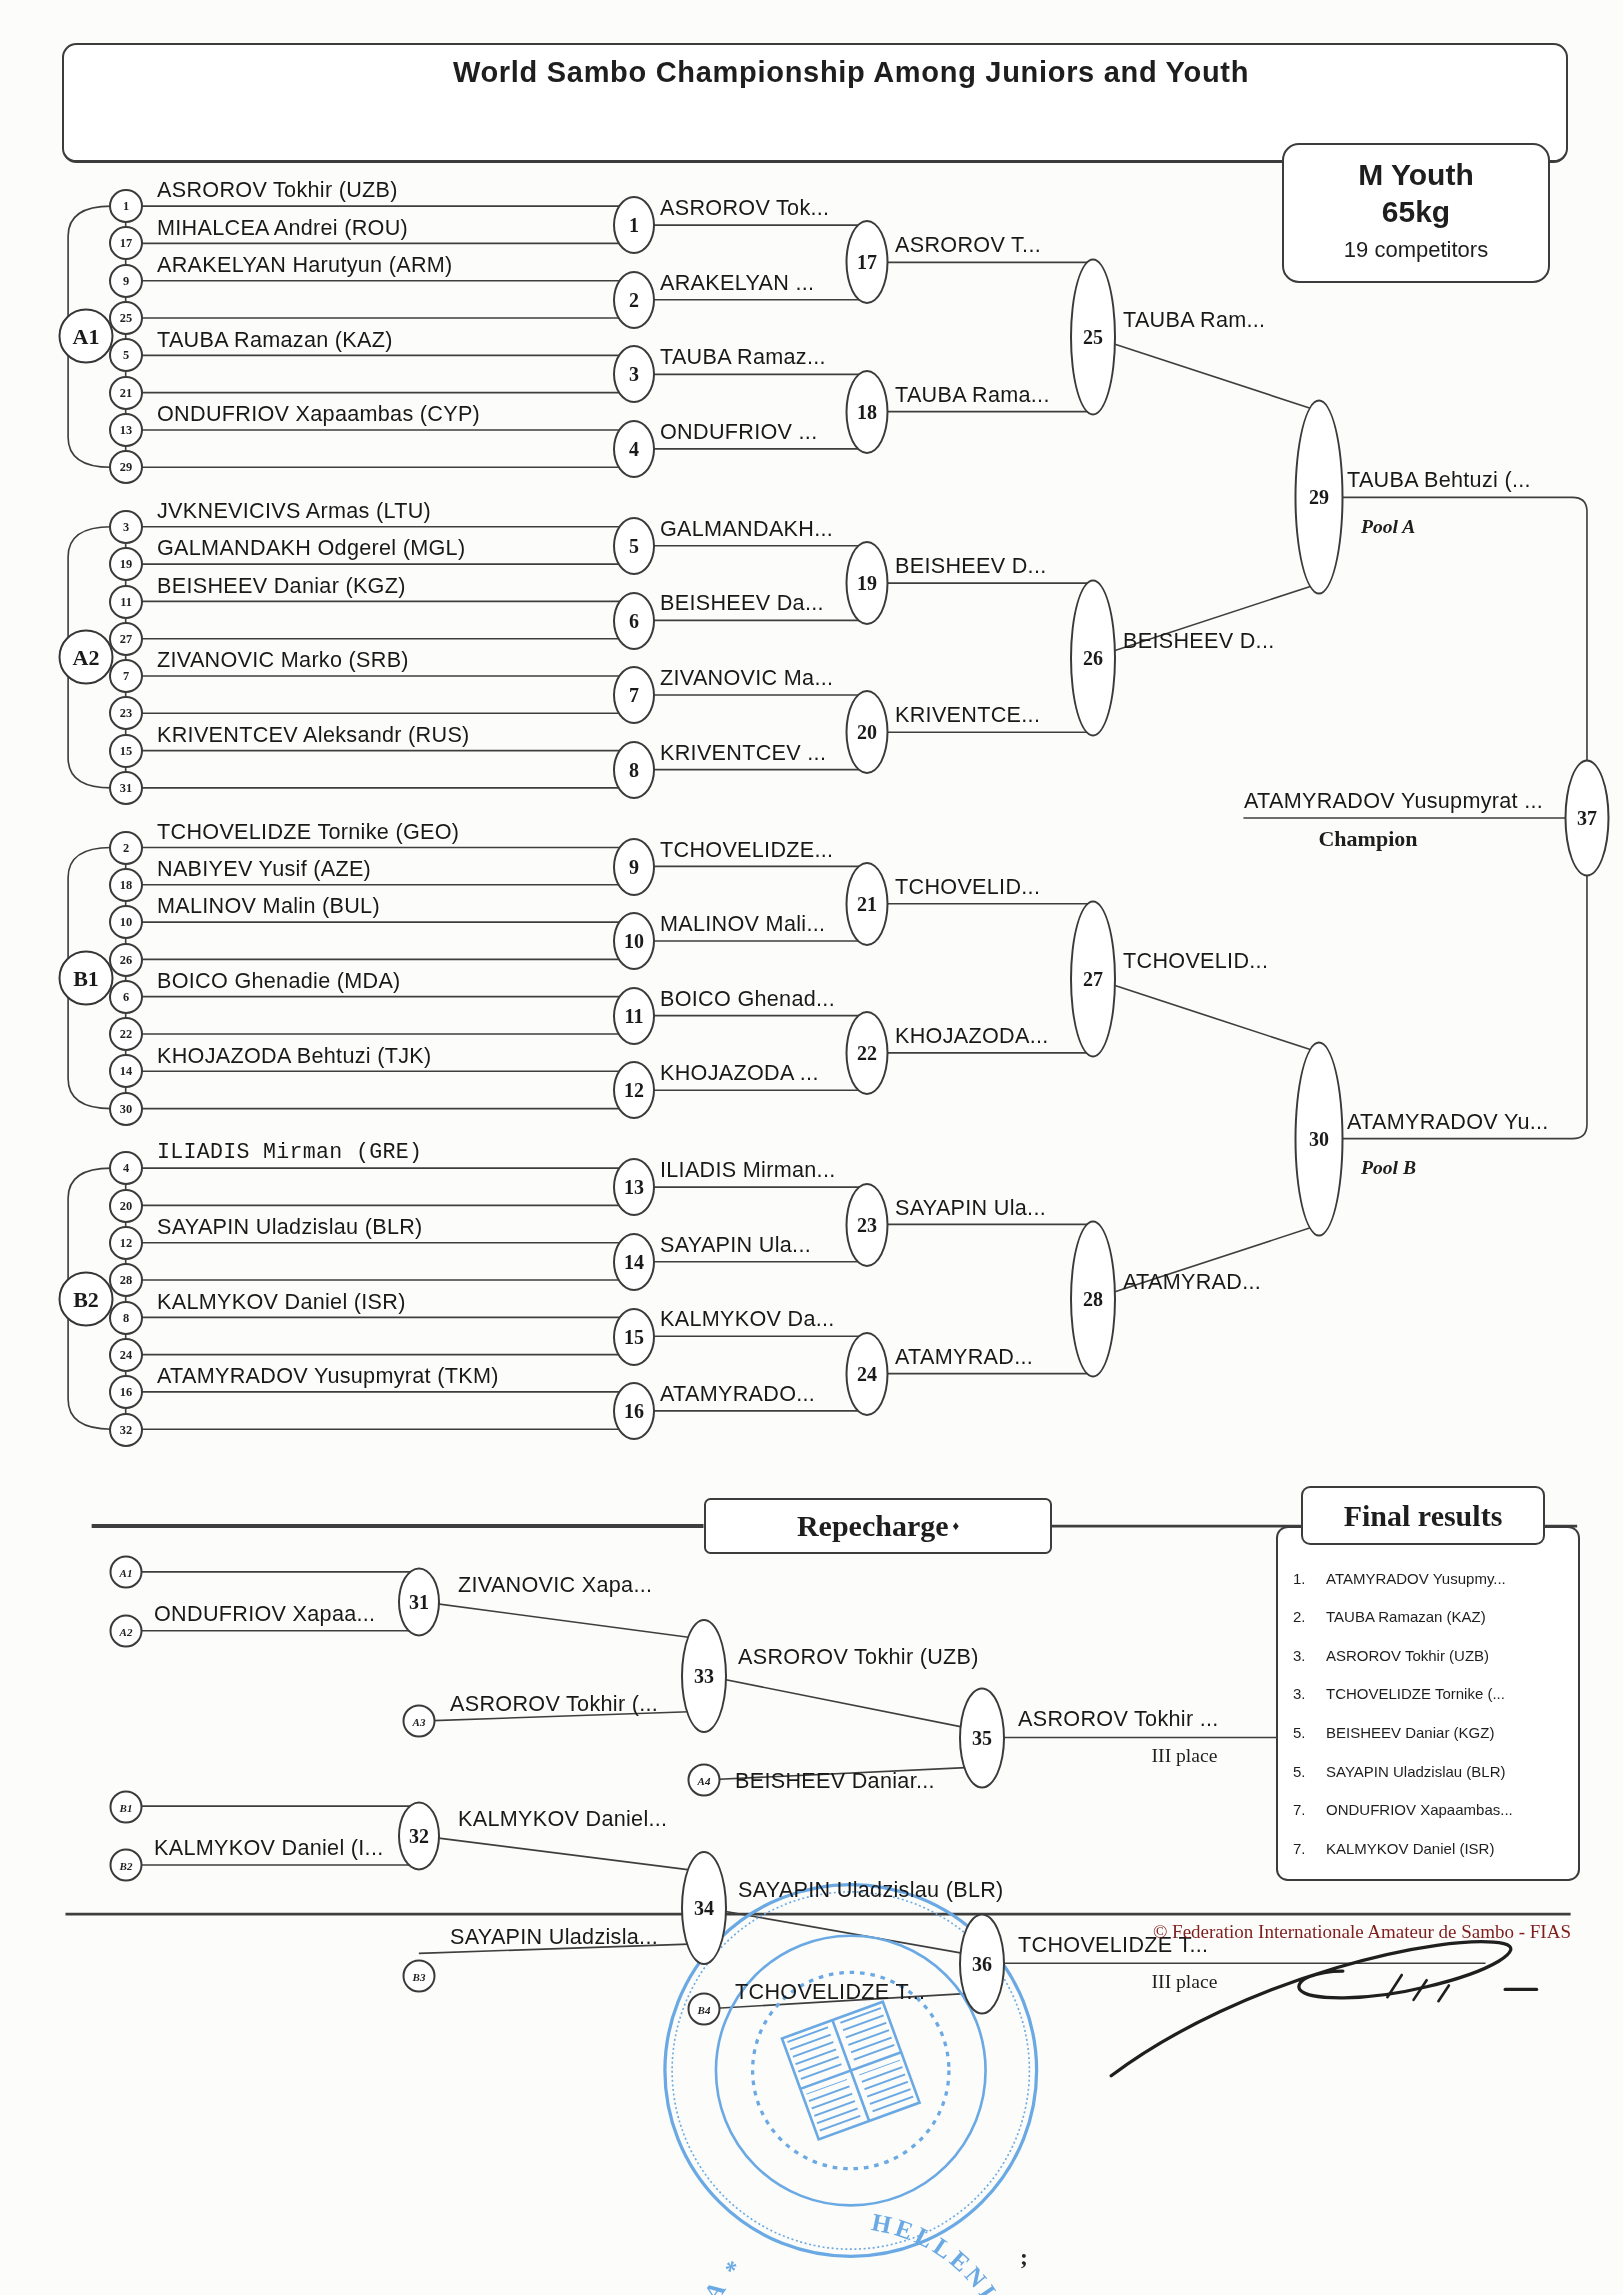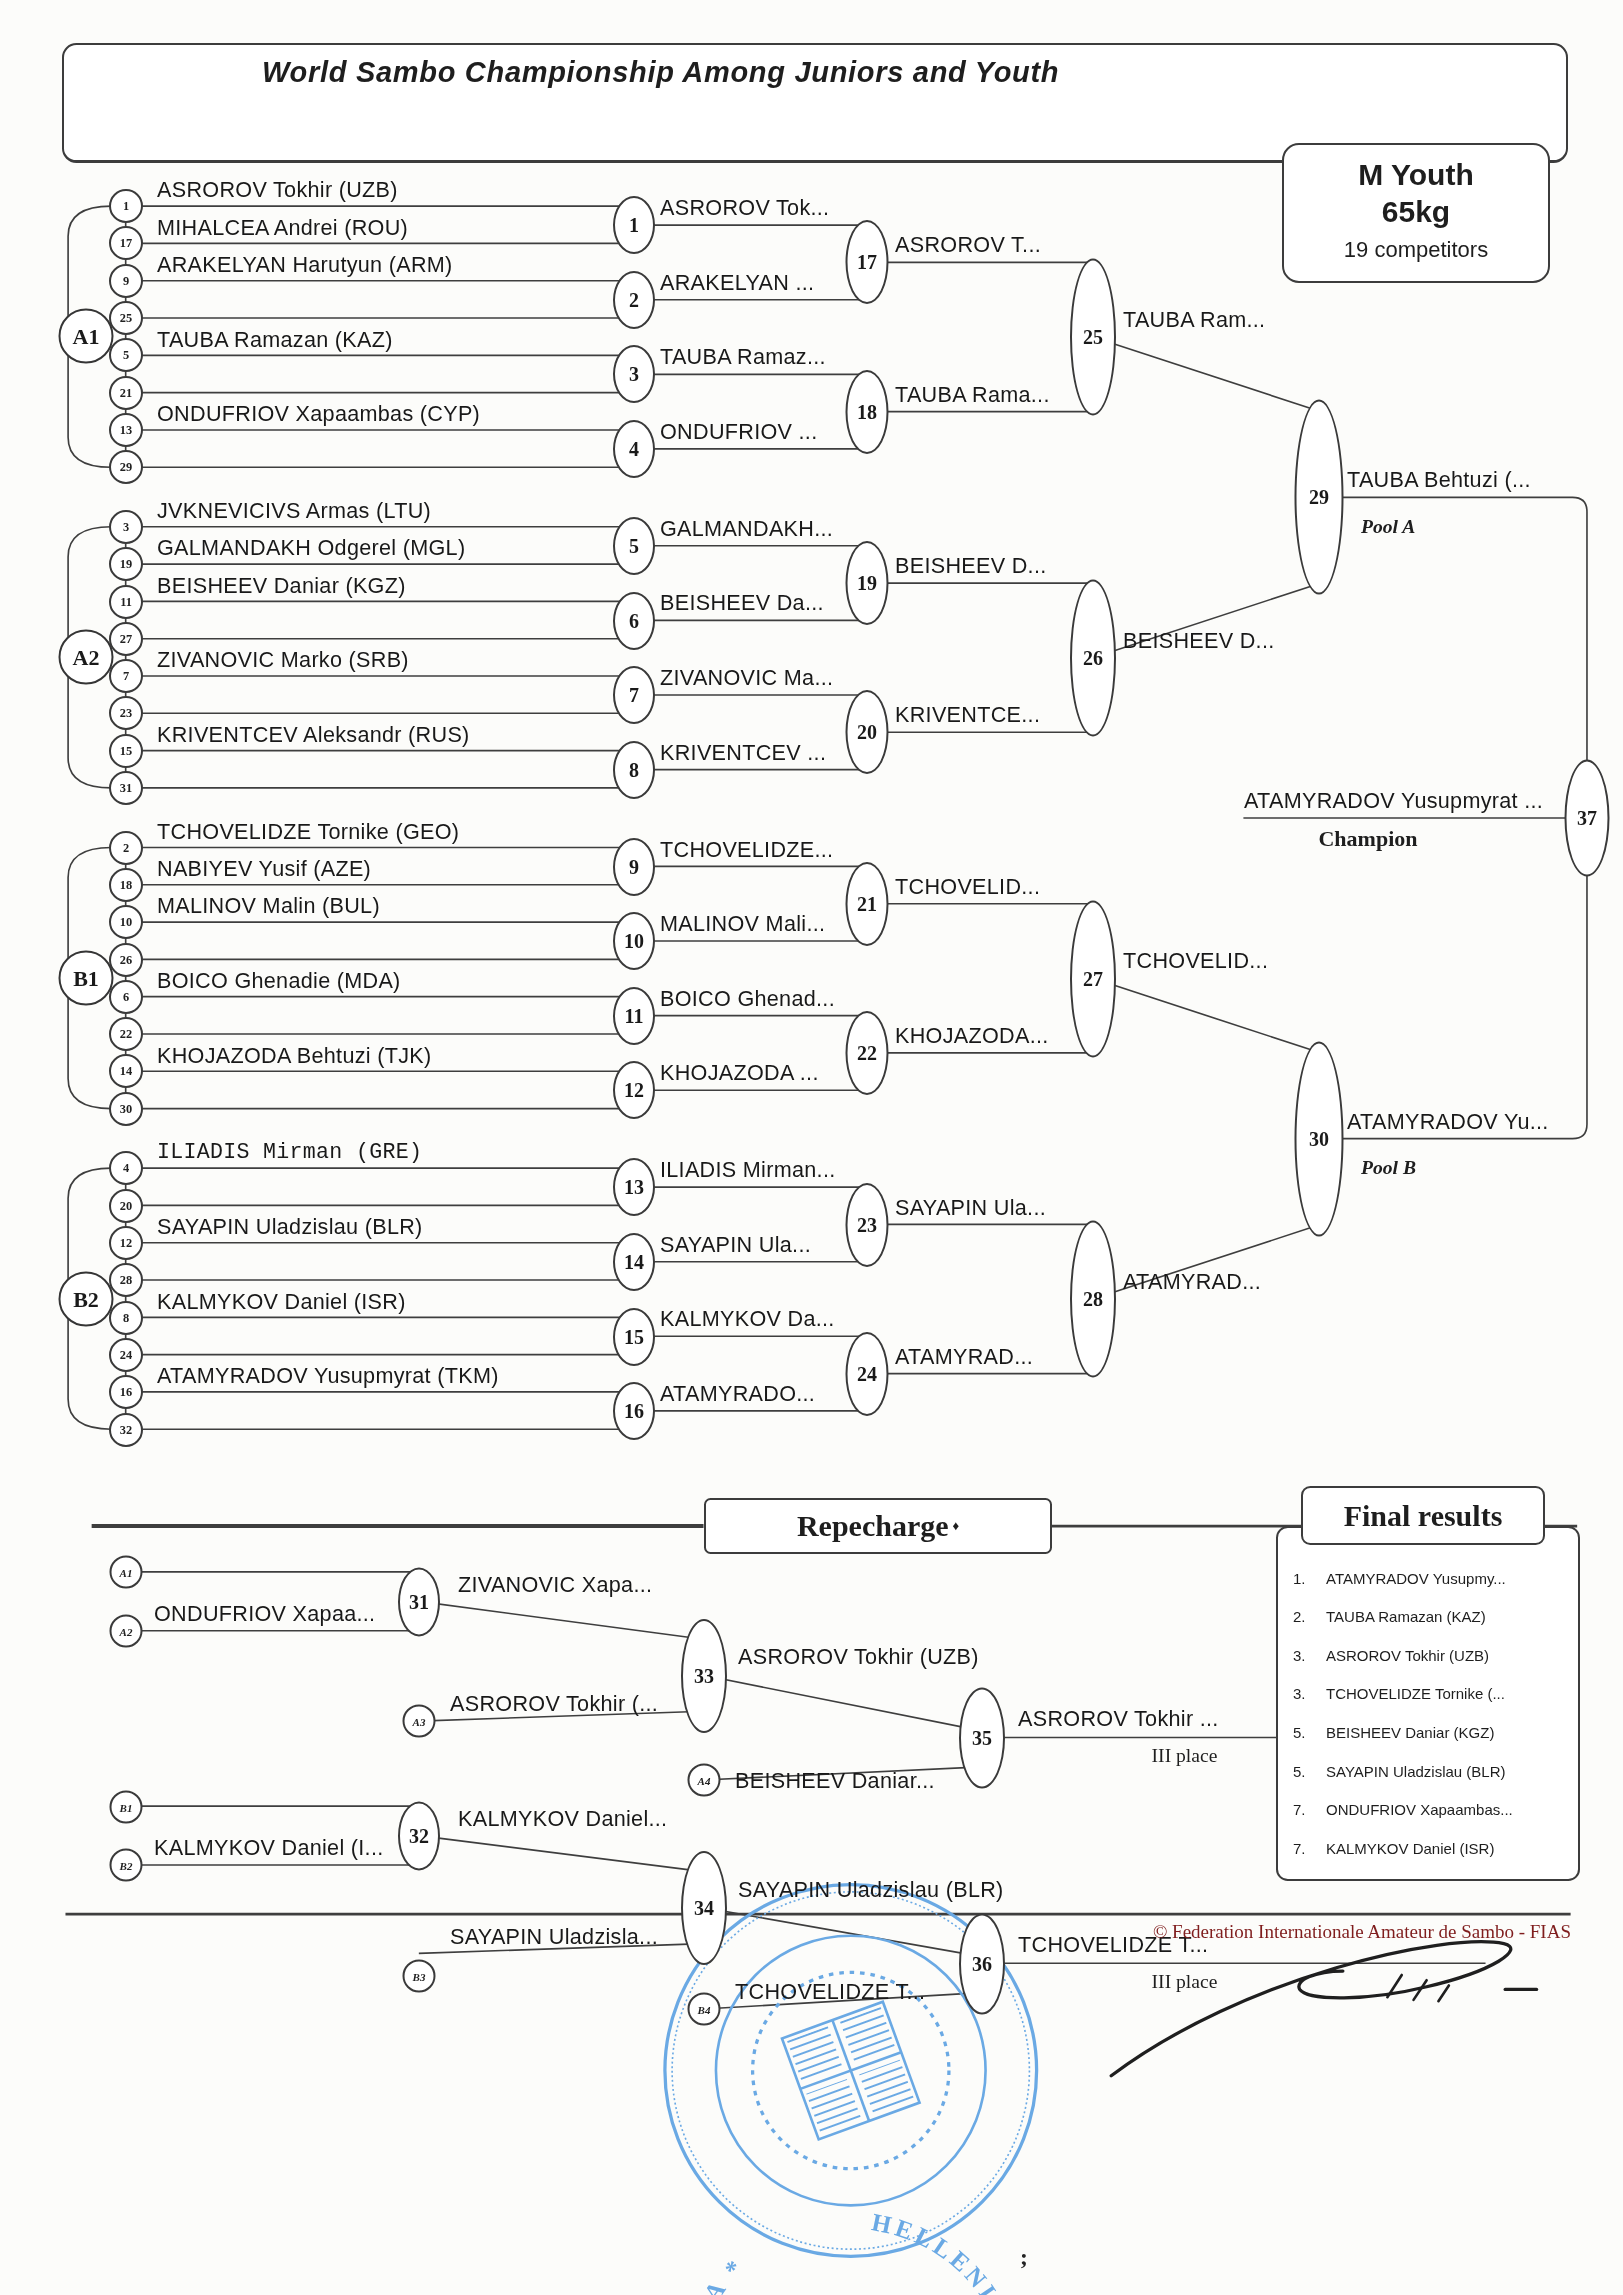--- a/index.html
+++ b/index.html
@@ -17,21 +17,21 @@
   .gcirc{position:absolute;width:51px;height:51px;border:2.6px solid #353535;border-radius:50%;
         background:#fff;display:flex;align-items:center;justify-content:center;
         font:bold 22px "Liberation Serif",serif;color:#1a1a1a;}
   .match{position:absolute;border:2px solid #3a3a3a;border-radius:50%;background:#fff;
         display:flex;align-items:center;justify-content:center;
         font:bold 20px "Liberation Serif",serif;color:#1a1a1a;}
   .pool-label{position:absolute;font:italic bold 19.6px "Liberation Serif",serif;}
   .place-label{position:absolute;font:19.6px "Liberation Serif",serif;text-align:center;}
   .champ-label{position:absolute;font:bold 22px "Liberation Serif",serif;text-align:center;}
   .box{position:absolute;background:#fff;border:2px solid #3c3c3c;border-radius:14.4px;}
-  .h-title{position:absolute;font-weight:bold;font-size:29px;letter-spacing:0.7px;white-space:nowrap;font-style:italic;}
+  .h-title{position:absolute;font-weight:bold;font-size:29px;text-align:center;letter-spacing:0.7px;white-space:nowrap;}
   .h-sub{position:absolute;font-size:23.6px;text-align:center;letter-spacing:0.7px;color:#2a2a2a;white-space:nowrap;}
   .cat-line{font-weight:bold;font-size:30px;text-align:center;line-height:1.25;}
   .cat-sub{font-size:22px;text-align:center;margin-top:6.5px;}
   .serif-title{position:absolute;font:bold 30px "Liberation Serif",serif;text-align:center;
         display:flex;align-items:center;justify-content:center;background:#fff;}
   .tmark{font-size:13px;vertical-align:super;margin-left:3.9px;}
   .fr-item{position:absolute;font-size:15px;white-space:nowrap;width:283px;overflow:hidden;}
   .rk{display:inline-block;min-width:33px;}
   .artifact{position:absolute;font:bold 23.6px "Liberation Serif",serif;color:#222;}
 </style>

